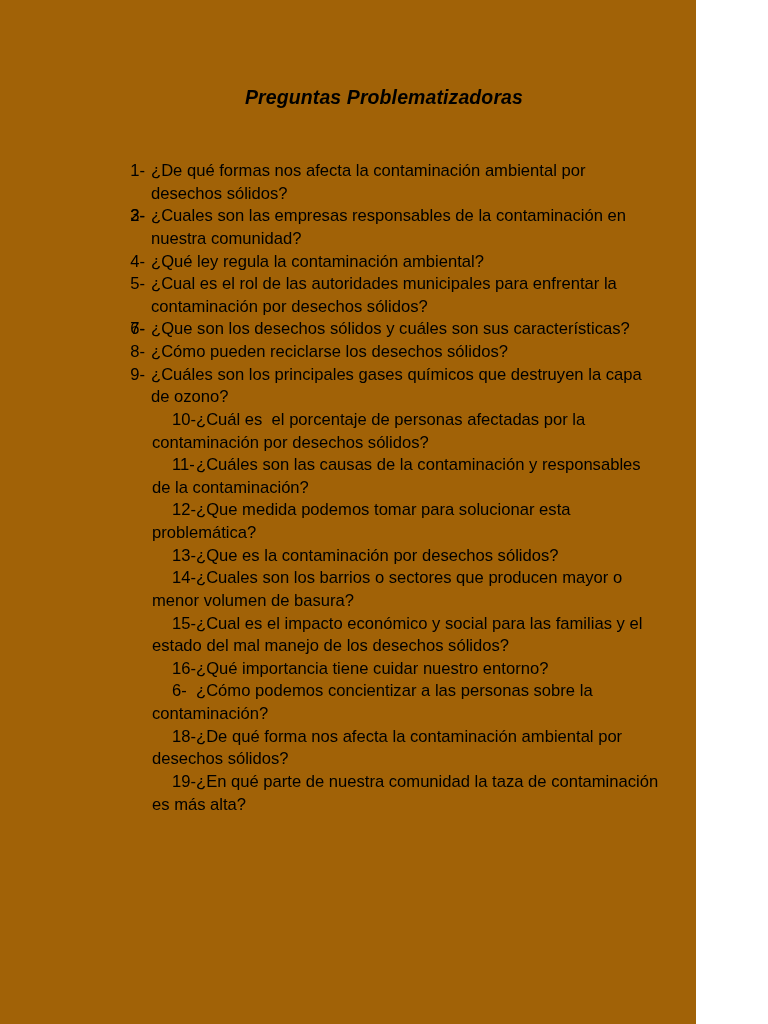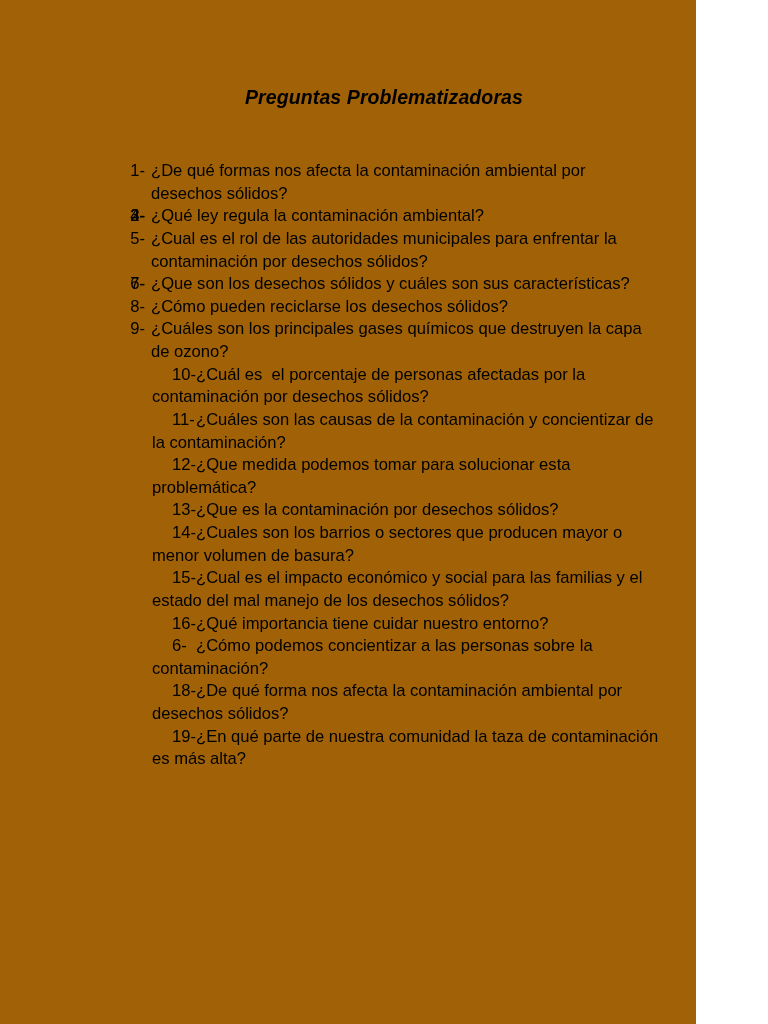--- a/index.html
+++ b/index.html
@@ -78,29 +78,29 @@
 </head>
 <body>
 
 <div class="page">
 
   <div class="doc-title">Preguntas Problematizadoras</div>
 
   <div class="question-list">
       <div class="q-item style-short"><span class="q-num">1-</span><span class="q-text">¿De qué formas nos afecta la contaminación ambiental por desechos sólidos?</span></div>
       <div class="q-item style-short"><span class="q-num">2-</span></div>
-      <div class="q-item style-short"><span class="q-num">3-</span></div>
+      <div class="q-item style-short"><span class="q-num">3-</span><span class="q-text">¿Cuales son las empresas responsables de la contaminación en nuestra comunidad?</span></div>
       <div class="q-item style-short"><span class="q-num">4-</span><span class="q-text">¿Qué ley regula la contaminación ambiental?</span></div>
       <div class="q-item style-short"><span class="q-num">5-</span><span class="q-text">¿Cual es el rol de las autoridades municipales para enfrentar la contaminación por desechos sólidos?</span></div>
       <div class="q-item style-short"><span class="q-num">6-</span></div>
       <div class="q-item style-short"><span class="q-num">7-</span><span class="q-text">¿Que son los desechos sólidos y cuáles son sus características?</span></div>
       <div class="q-item style-short"><span class="q-num">8-</span><span class="q-text">¿Cómo pueden reciclarse los desechos sólidos?</span></div>
       <div class="q-item style-short"><span class="q-num">9-</span><span class="q-text">¿Cuáles son los principales gases químicos que destruyen la capa de ozono?</span></div>
       <div class="q-item style-tab"><span class="q-num">10-</span><span class="q-text">¿Cuál es  el porcentaje de personas afectadas por la contaminación por desechos sólidos?</span></div>
-      <div class="q-item style-tab"><span class="q-num">11-</span><span class="q-text">¿Cuáles son las causas de la contaminación y concientizar de la contaminación?</span></div>
+      <div class="q-item style-tab"><span class="q-num">11-</span><span class="q-text">¿Cuáles son las causas de la contaminación y responsables de la contaminación?</span></div>
       <div class="q-item style-tab"><span class="q-num">12-</span><span class="q-text">¿Que medida podemos tomar para solucionar esta problemática?</span></div>
       <div class="q-item style-tab"><span class="q-num">13-</span><span class="q-text">¿Que es la contaminación por desechos sólidos?</span></div>
       <div class="q-item style-tab"><span class="q-num">14-</span><span class="q-text">¿Cuales son los barrios o sectores que producen mayor o menor volumen de basura?</span></div>
       <div class="q-item style-tab"><span class="q-num">15-</span><span class="q-text">¿Cual es el impacto económico y social para las familias y el estado del mal manejo de los desechos sólidos?</span></div>
       <div class="q-item style-tab"><span class="q-num">16-</span><span class="q-text">¿Qué importancia tiene cuidar nuestro entorno?</span></div>
       <div class="q-item style-tab"><span class="q-num">6-</span><span class="q-text">¿Cómo podemos concientizar a las personas sobre la contaminación?</span></div>
       <div class="q-item style-tab"><span class="q-num">18-</span><span class="q-text">¿De qué forma nos afecta la contaminación ambiental por desechos sólidos?</span></div>
       <div class="q-item style-tab"><span class="q-num">19-</span><span class="q-text">¿En qué parte de nuestra comunidad la taza de contaminación es más alta?</span></div>
     </div>
 

